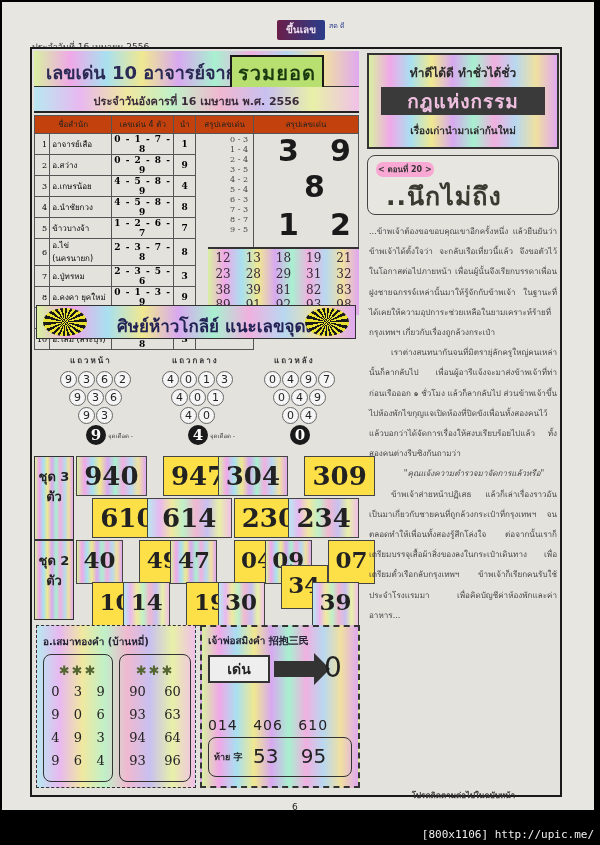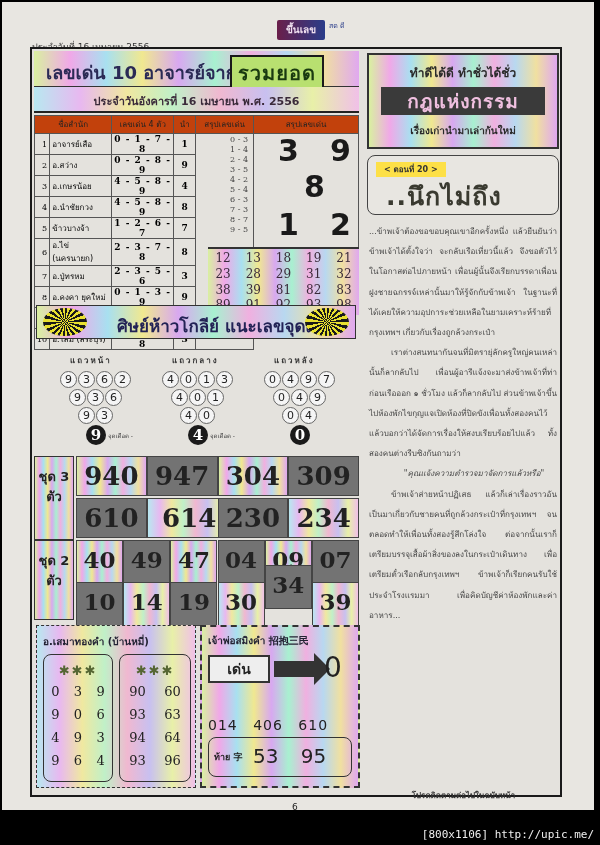--- a/index.html
+++ b/index.html
@@ -53,21 +53,21 @@
   .hot { position:absolute; width:20px; height:20px; border-radius:50%; background:#1a1a1a; color:#fff;
     font-family:"DejaVu Serif", serif; font-weight:bold; font-size:15px; text-align:center; line-height:20px; }
   .hotlbl { position:absolute; top:428px; font-size:6px; color:#444; }
 
   .sets { position:absolute; left:2px; top:407px; width:325px; height:164px; }
   .set-lbl { position:absolute; left:0; width:40px; border:1px solid #333; font-size:13px; font-weight:bold; color:#222; text-align:center; line-height:20px;}
   .cell { position:absolute; border:1px solid #444; font-family:"DejaVu Serif", serif; font-weight:bold; color:#222;
     text-align:center; }
   .c3 { font-size:26px; line-height:38px; height:40px; }
   .c2 { font-size:23px; line-height:38px; height:44px; }
-  .plain { background:#737373; }
+  .plain { background:#fde047;margin-left:16px; }
 
   .box-a { position:absolute; left:4px; top:576px; width:160px; height:163px; border:1px dashed #333; }
   .box-a-title { position:absolute; left:6px; top:8px; font-size:10px; font-weight:bold; color:#223; }
   .sub-box { position:absolute; top:28px; height:128px; border:1px solid #333; border-radius:8px; font-family:"DejaVu Serif", serif; font-size:13px; color:#222; }
   .sub-box .stars { text-align:center; font-size:13px; color:#556633; margin-top:8px; letter-spacing:2px;}
   .sub-box .row { display:flex; justify-content:space-around; margin-top:4px; line-height:19px; }
 
   .box-b { position:absolute; left:168px; top:576px; width:160px; height:163px; border:2px dashed #333; }
   .box-b-title { position:absolute; left:6px; top:6px; font-size:10px; font-weight:bold; color:#223; }
   .hit-lbl { position:absolute; left:6px; top:28px; width:62px; height:28px; background:#eee; border:2px solid #333;
@@ -81,21 +81,21 @@
   .tail-nums { position:absolute; left:44px; top:6px; font-size:20px; color:#222; word-spacing:16px; }
 
   
   .rc { position:absolute; left:335px; top:2px; width:193px; }
   .karma { position:absolute; left:0; top:2px; width:192px; height:96px; border:2px solid #333; }
   .karma-top { position:absolute; left:0; top:8px; width:100%; text-align:center; font-size:12px; font-weight:bold; color:#2a2a2a; }
   .karma-mid { position:absolute; left:12px; top:32px; width:164px; height:28px; background:#3a3a3a; color:#f0c0e0;
     text-align:center; font-size:19px; font-weight:bold; line-height:28px; letter-spacing:1px; }
   .karma-bot { position:absolute; left:0; top:68px; width:100%; text-align:center; font-size:10px; font-weight:bold; color:#2a2a2a; }
   .ep-box { position:absolute; left:0; top:104px; width:192px; height:60px; border:1px solid #444; border-radius:8px; background:#e8e6e1;}
-  .ep-tag { position:absolute; left:8px; top:6px; background:#fde047; padding:1px 8px; font-size:8px; font-weight:bold; color:#333; }
+  .ep-tag { position:absolute; left:8px; top:6px; background:#f9a8d4; padding:1px 2px; font-size:8px; font-weight:bold; color:#333;border-radius:7px; }
   .ep-title { position:absolute; left:18px; top:20px; font-size:25px; font-weight:bold; color:#3a3a30; letter-spacing:1px; }
   .story { position:absolute; left:2px; top:170px; width:188px; font-size:8.1px; color:#444; line-height:20.2px; text-align:justify; }
   .story p { text-indent:22px; }
   .story p.noindent { text-indent:0; }
   .story .quote { font-style:italic; text-align:center; }
   .cont { position:absolute; left:0; top:738px; width:193px; text-align:center; font-size:8px; font-weight:bold; color:#333; }
 
   .pageno { position:absolute; left:290px; top:800px; font-size:9px; color:#222; }
   .watermark { position:absolute; right:6px; top:828px; font-size:11px; color:#eee; font-family:"DejaVu Sans Mono", monospace; }
 </style>

